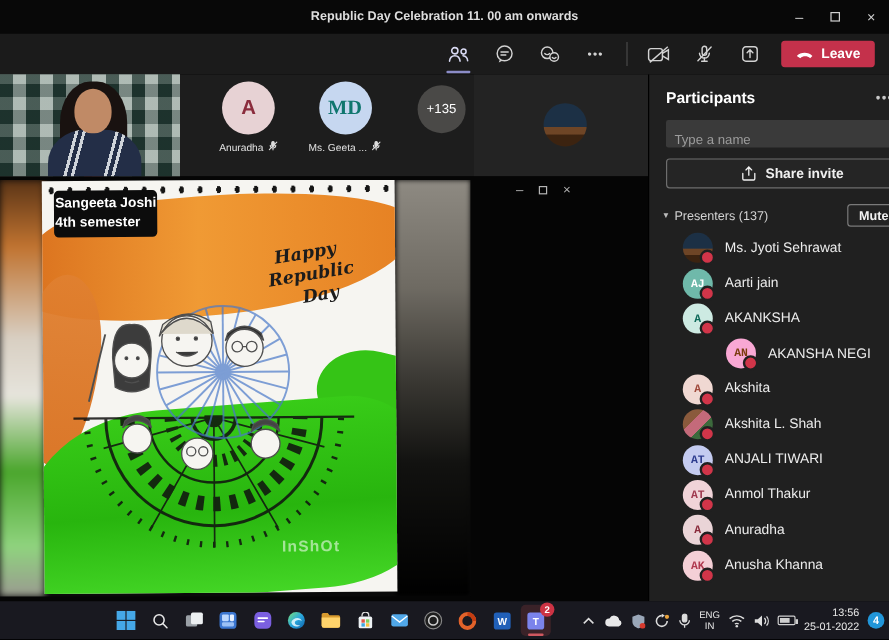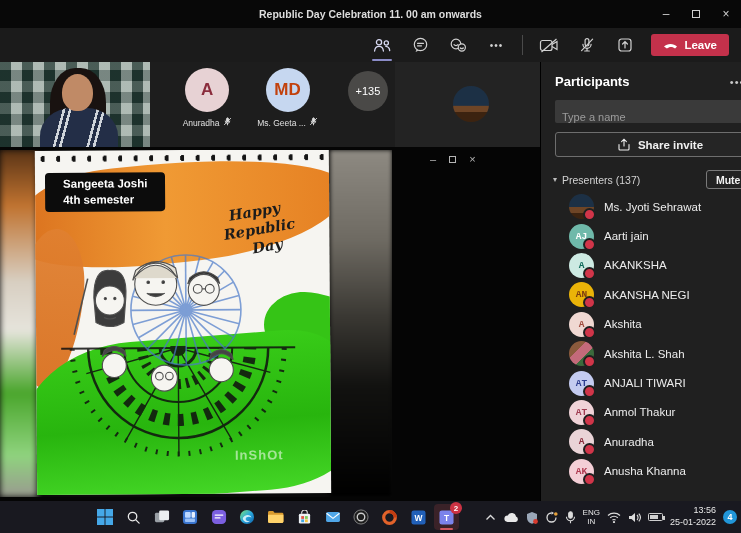--- a/index.html
+++ b/index.html
@@ -74,22 +74,22 @@
   .wash-orange2 { left:-14px; top:78px; width:60px; height:160px; transform:rotate(7deg); opacity:.95;
                   background:linear-gradient(180deg,#e08030,#d9701e); border-radius:45% 55% 50% 50%/30% 40% 60% 55%; }
   .wash-green-r { left:228px; top:142px; width:80px; height:70px; transform:rotate(14deg);
                   background:#35c416; border-radius:60% 30% 40% 55%/55% 45% 35% 50%; }
   .wash-green { left:-16px; top:188px; width:330px; height:158px; transform:rotate(-4deg);
                 background:linear-gradient(180deg,#38cc18,#28b50e 55%,#44d626);
                 border-radius:35% 18% 26% 18% / 55% 28% 30% 18%; }
   .mandala { position:absolute; left:-5px; top:196px; opacity:.85; }
   .chakra { position:absolute; left:0; top:0; opacity:.7; }
   .sketch { position:absolute; left:0; top:0; }
-  .nametag { position:absolute; left:10px; top:22px; background:#0c0c0c; border-radius:4px;
-             padding:4px 18px; color:#fff; font-weight:bold; font-size:11.5px; line-height:1.35; }
+  .nametag { position:absolute; left:10px; top:8px; background:#0c0c0c; border-radius:4px;
+             padding:4px 1px; color:#fff; font-weight:bold; font-size:11.5px; line-height:1.35; }
   .greeting { position:absolute; left:196px; top:52px; transform:rotate(-9deg); color:#1c1c1c;
               font-family:"DejaVu Serif", serif; font-style:italic; font-weight:bold; font-size:14.5px; line-height:1.25; }
   .greeting .g2 { margin-left:-8px; } .greeting .g3 { margin-left:18px; }
   .watermark { position:absolute; left:198px; top:298px; color:rgba(255,255,255,.55); font-size:13px; font-weight:bold; letter-spacing:1px; }
 
   
   .panel { position:absolute; left:541px; top:62px; width:236px; height:439px; background:#202020; overflow:hidden; }
   .panel-head { display:flex; align-items:center; padding:12px 12px 6px 14px; }
   .panel-title { font-size:13px; font-weight:bold; color:#fff; flex:1; }
   .panel-head .hic { color:#c9c9c9; font-size:11px; margin-left:12px; letter-spacing:1px; }
@@ -237,21 +237,21 @@
                 <g fill="none" stroke="#ddd" stroke-width="1.6" stroke-linecap="round">
                   <rect x="6.1" y="1.8" width="3.8" height="7.2" rx="1.9" fill="#ddd"></rect>
                   <path d="M3.9 7.2a4.1 4.1 0 0 0 8.2 0"></path>
                   <path d="M8 11.3V14"></path>
                   <line x1="2.6" y1="13.6" x2="13.6" y2="2.4"></line>
                 </g>
               </svg></span>
           </span>
       </div>
       <div class="big-avatar">
-        <span class="circ" style="background: rgb(198, 215, 240); color: #c2410c;">
+        <span class="circ" style="background: rgb(198, 215, 240); color: #0f766e; font-family: Liberation Serif, serif;">
             <span>MD</span>
           </span>
         <span class="lbl">
             <span>Ms. Geeta ...</span>
             <span class="mini-mic"><svg width="9" height="9" viewBox="0 0 16 16">
                 <g fill="none" stroke="#ddd" stroke-width="1.6" stroke-linecap="round">
                   <rect x="6.1" y="1.8" width="3.8" height="7.2" rx="1.9" fill="#ddd"></rect>
                   <path d="M3.9 7.2a4.1 4.1 0 0 0 8.2 0"></path>
                   <path d="M8 11.3V14"></path>
                   <line x1="2.6" y1="13.6" x2="13.6" y2="2.4"></line>
@@ -436,21 +436,21 @@
                 <rect x="6.1" y="1.8" width="3.8" height="7.2" rx="1.9"></rect>
                 <path d="M3.9 7.2a4.1 4.1 0 0 0 8.2 0"></path>
                 <path d="M8 11.3V14M5.8 14h4.4"></path>
                 <line x1="2.6" y1="13.6" x2="13.6" y2="2.4"></line>
               </g>
             </svg>
           </span>
   </div>
 
   <div class="prow">
-    <span class="row-avatar" style="background: #eab308;">
+    <span class="row-avatar" style="background: #f9a8d4; margin-left: 36px;">
             <span class="init" style="color: rgb(124, 60, 15);">AN</span>
           </span>
     <span class="row-name">AKANSHA NEGI</span>
     <span class="row-mic">
             <svg width="13" height="13" viewBox="0 0 16 16">
               <g fill="none" stroke="#c4c4c4" stroke-width="1.1" stroke-linecap="round">
                 <rect x="6.1" y="1.8" width="3.8" height="7.2" rx="1.9"></rect>
                 <path d="M3.9 7.2a4.1 4.1 0 0 0 8.2 0"></path>
                 <path d="M8 11.3V14M5.8 14h4.4"></path>
                 <line x1="2.6" y1="13.6" x2="13.6" y2="2.4"></line>

